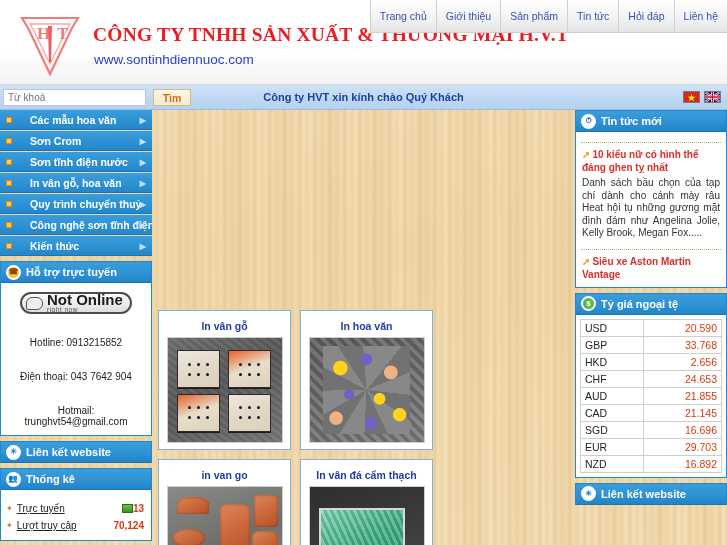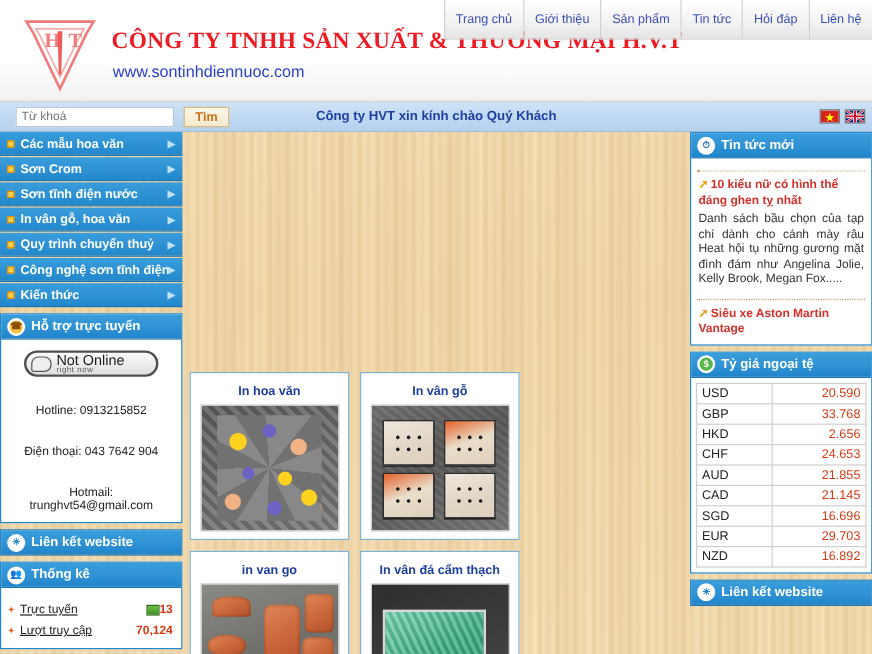--- a/index.html
+++ b/index.html
@@ -102,23 +102,23 @@
 
   
   #strip {
     position: relative;
     height: 25px;
     background: linear-gradient(180deg, #cfe3f7 0%, #c0d9f3 50%, #b6d2f0 100%);
     border-bottom: 1px solid #9bbde2;
   }
   #search-input {
     position: absolute;
-    left: 13px;
+    left: 3px;
     top: 4px;
-    width: 132px;
+    width: 143px;
     height: 17px;
     padding: 0 4px;
     font-family: "Liberation Sans", sans-serif;
     font-size: 10px;
     color: #555;
     border: 1px solid #b9c8d8;
     background: #fff;
   }
   #search-button {
     position: absolute;
@@ -189,21 +189,21 @@
     cursor: pointer;
     border-bottom: 1px solid #1b74b4;
   }
   .bullet-sq {
     width: 6px; height: 6px;
     background: #ffd24a;
     border: 1px solid #e08a00;
     margin-right: 5px;
     flex: none;
   }
-  .menu-label { white-space: nowrap; overflow: hidden; }
+  .menu-label { white-space: nowrap; overflow: hidden; margin-left: 13px; }
   .menu-arrow {
     position: absolute;
     right: 6px;
     top: 50%;
     transform: translateY(-50%);
     font-size: 8px;
     color: #bfe2f7;
   }
 
   
@@ -250,21 +250,21 @@
     gap: 4px;
   }
   .badge-bubble {
     width: 17px; height: 13px;
     border: 1.5px solid #555;
     border-radius: 6px 6px 6px 2px;
     background: #eee;
     flex:none;
   }
   .badge-text { line-height: 1; }
-  .badge-main { font-size: 12px; font-weight: normal; color: #1a1a1a; }
+  .badge-main { font-size: 15px; font-weight: bold; color: #1a1a1a; }
   .badge-sub { font-size: 6.5px; color: #555; letter-spacing: .5px; }
 
   .contact-line {
     text-align: center;
     font-size: 10px;
     color: #222;
     margin-top: 23px;
   }
   .contact-line:last-child { margin-bottom: 2px; }
 
@@ -563,27 +563,20 @@
             <span class="stat-value">70,124</span>
           </div>
         </div>
       </div>
     </div>
 
     <div id="center-col">
       <div id="grid">
 
         <div class="product">
-          <div class="product-title">In hoa văn</div>
-          <div class="product-img ph-floral">
-            <span class="floral-inner"></span>
-          </div>
-        </div>
-
-        <div class="product">
           <div class="product-title">In vân gỗ</div>
           <div class="product-img ph-concrete">
             <span class="tile" style="left:8%;top:12%;width:38%;height:36%">
                 <span class="dots">
                   <i></i>
                   <i></i>
                   <i></i>
                   <i></i>
                   <i></i>
                   <i></i>
@@ -612,20 +605,27 @@
             <span class="tile" style="left:53%;top:54%;width:38%;height:36%">
                 <span class="dots">
                   <i></i>
                   <i></i>
                   <i></i>
                   <i></i>
                   <i></i>
                   <i></i>
                 </span>
               </span>
+          </div>
+        </div>
+
+        <div class="product">
+          <div class="product-title">In hoa văn</div>
+          <div class="product-img ph-floral">
+            <span class="floral-inner"></span>
           </div>
         </div>
 
         <div class="product">
           <div class="product-title">in van go</div>
           <div class="product-img ph-parts">
             <span class="part" style="left:8%;top:10%;width:28%;height:16%;border-radius:40% 40% 10% 10%"></span>
             <span class="part" style="left:46%;top:16%;width:26%;height:48%;border-radius:6px"></span>
             <span class="part" style="left:76%;top:8%;width:21%;height:30%;border-radius:4px"></span>
             <span class="part" style="left:5%;top:40%;width:28%;height:18%;border-radius:45%"></span>

